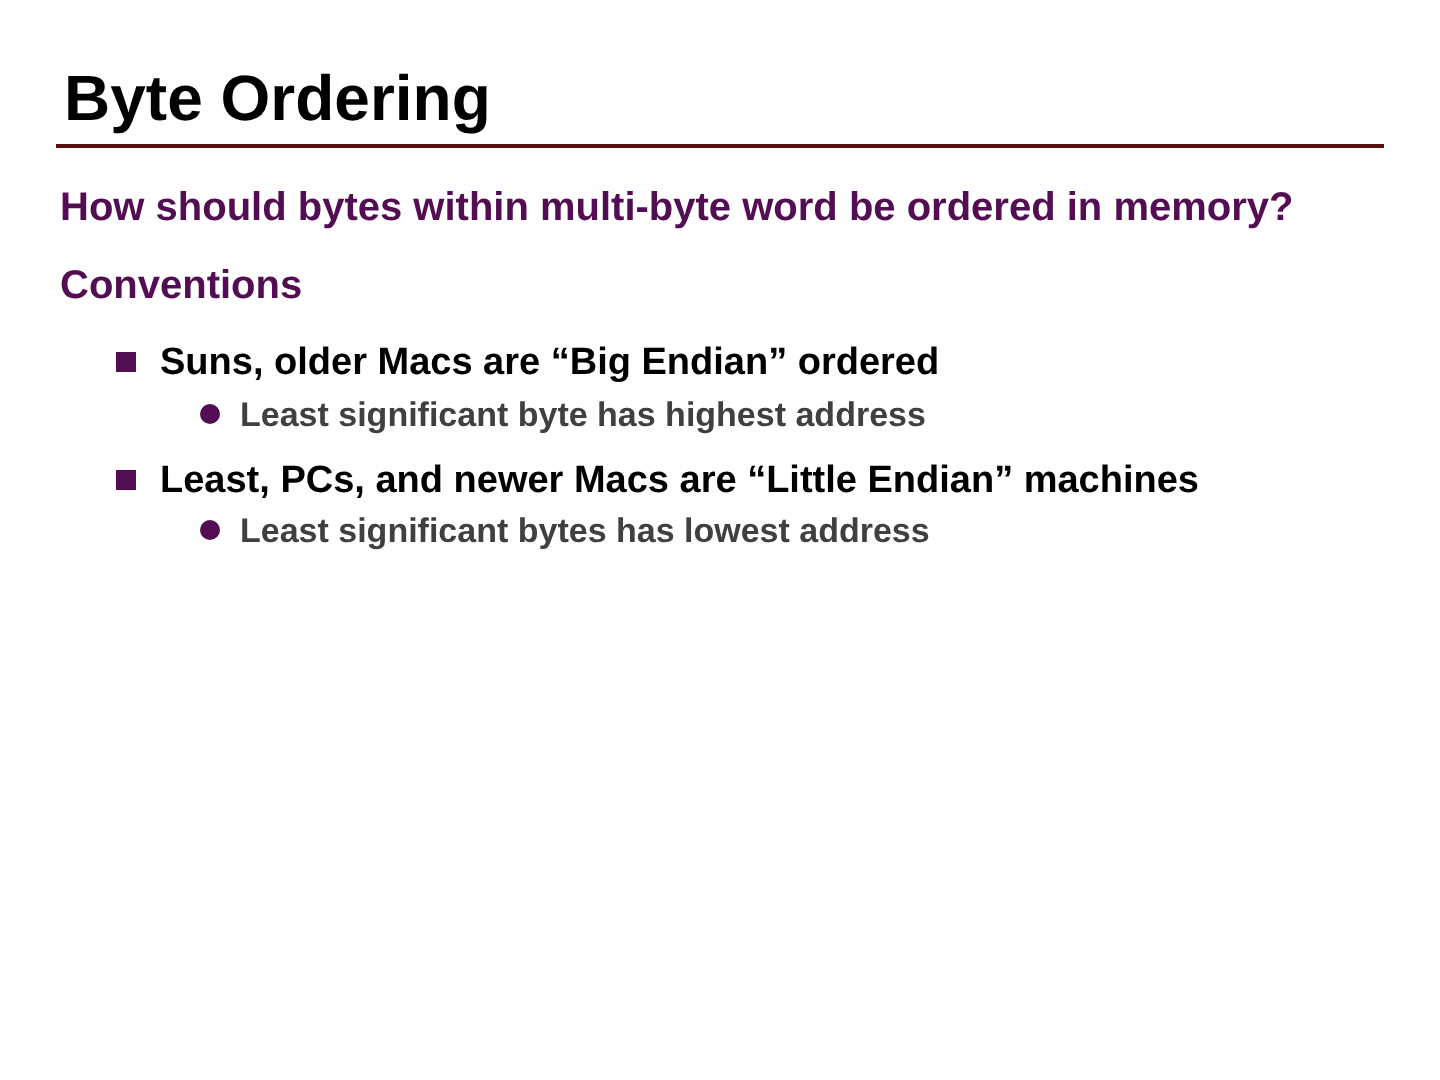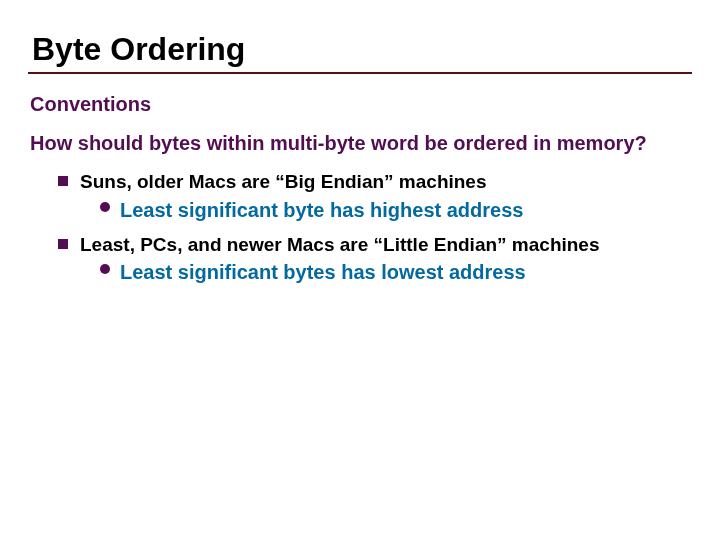--- a/index.html
+++ b/index.html
@@ -68,45 +68,45 @@
   .l2 .bullet {
     width: 10px;
     height: 10px;
     background: #530e53;
     border-radius: 50%;
     margin-top: 5px;
     margin-right: 10px;
     flex: none;
   }
   .l2 .txt {
-    font-size: 20px;
+    font-size: 17px;
     font-weight: bold;
-    color: #0369a1;
+    color: #404040;
     line-height: 1.3;
   }
 </style>
 </head>
 <body>
 
 <div class="slide">
 
   <h1 class="title">Byte Ordering</h1>
   <hr class="rule">
 
-  <div class="subhead">Conventions</div>
-
   <div class="subhead">
     <span>How should bytes within multi-byte word be ordered in memory?</span>
   </div>
+
+  <div class="subhead">Conventions</div>
 
   <div>
 
     <div class="l1">
       <span class="bullet"></span>
-      <span class="txt">Suns, older Macs are “Big Endian” machines</span>
+      <span class="txt">Suns, older Macs are “Big Endian” ordered</span>
     </div>
     <div class="l2">
       <span class="bullet"></span>
       <span class="txt">Least significant byte has highest address</span>
     </div>
 
     <div class="l1">
       <span class="bullet"></span>
       <span class="txt">Least, PCs, and newer Macs are “Little Endian” machines</span>
     </div>

